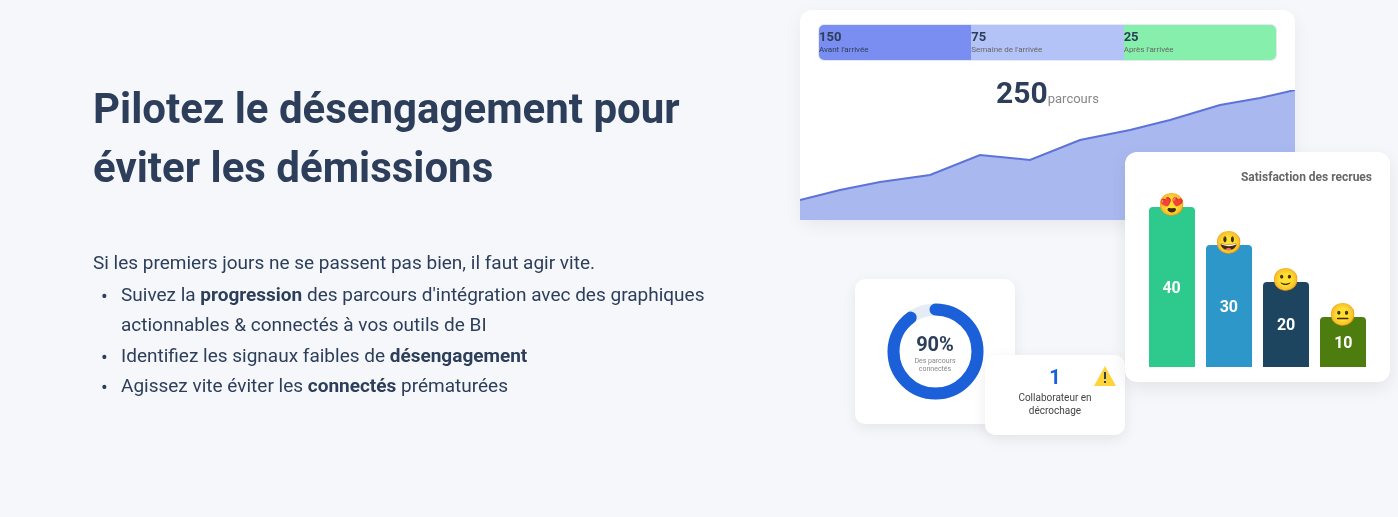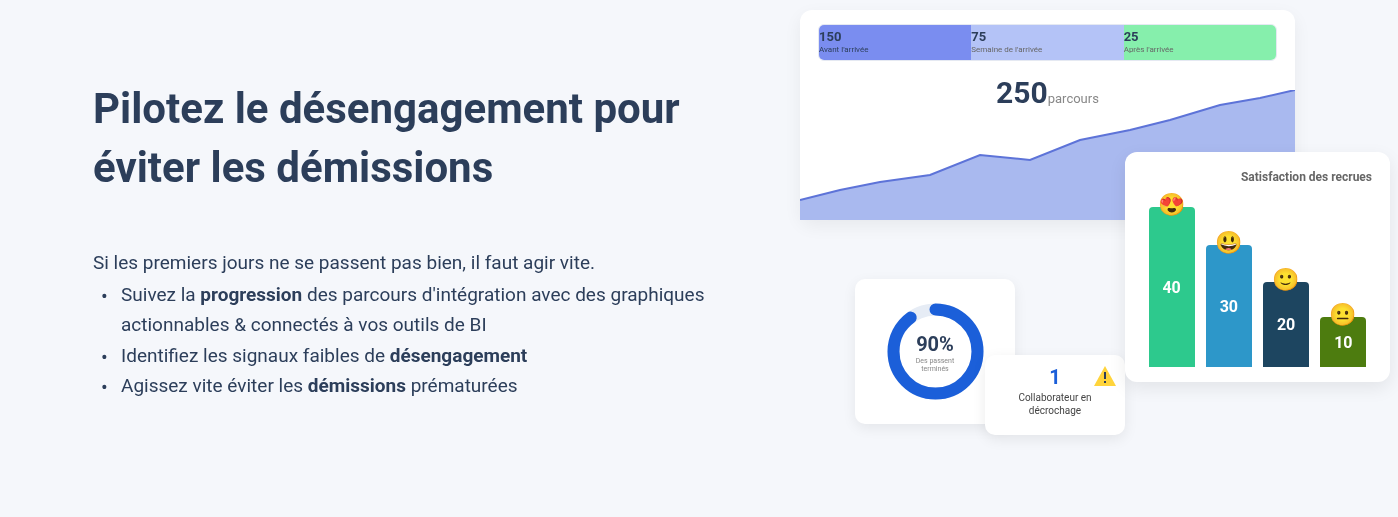--- a/index.html
+++ b/index.html
@@ -246,21 +246,21 @@
     <h1 class="heading">Pilotez le désengagement pour éviter les démissions</h1>
     <p class="body-text">Si les premiers jours ne se passent pas bien, il faut agir vite.</p>
     <ul class="bullet-list">
       <li>
         <span>Suivez la </span><span class="bold">progression</span><span> des parcours d'intégration avec des graphiques actionnables &amp; connectés à vos outils de BI</span>
       </li>
       <li>
         <span>Identifiez les signaux faibles de </span><span class="bold">désengagement</span>
       </li>
       <li>
-        <span>Agissez vite éviter les </span><span class="bold">démissions</span><span> prématurées</span>
+        <span>Agissez vite éviter les </span><span class="bold">connectés</span><span> prématurées</span>
       </li>
     </ul>
   </div>
 
   <div class="right-panel">
 
     <div class="chart-card">
       <div class="tabs-row">
         <div class="tab tab-1">
           <span class="tab-num">150</span>
@@ -285,21 +285,21 @@
     </div>
 
     <div class="donut-card">
       <div class="donut-wrap">
         <svg width="105" height="105" viewBox="0 0 105 105">
           <circle cx="52.5" cy="52.5" r="42" fill="none" stroke="#e6ecf5" stroke-width="12"></circle>
           <circle cx="52.5" cy="52.5" r="42" fill="none" stroke="#1b5fd9" stroke-width="12" stroke-dasharray="237 264" stroke-dashoffset="0" stroke-linecap="round" transform="rotate(-90 52.5 52.5)"></circle>
         </svg>
         <div class="donut-center">
           <div class="donut-pct">90%</div>
-          <div class="donut-label">Des passent terminés</div>
+          <div class="donut-label">Des parcours connectés</div>
         </div>
       </div>
     </div>
 
     <div class="alert-card">
       <svg class="alert-icon" viewBox="0 0 24 22">
         <path d="M12 1 L23 21 L1 21 Z" fill="#ffd43b"></path>
         <rect x="11" y="7" width="2" height="7" fill="#2c3e5a"></rect>
         <rect x="11" y="16" width="2" height="2" fill="#2c3e5a"></rect>
       </svg>

